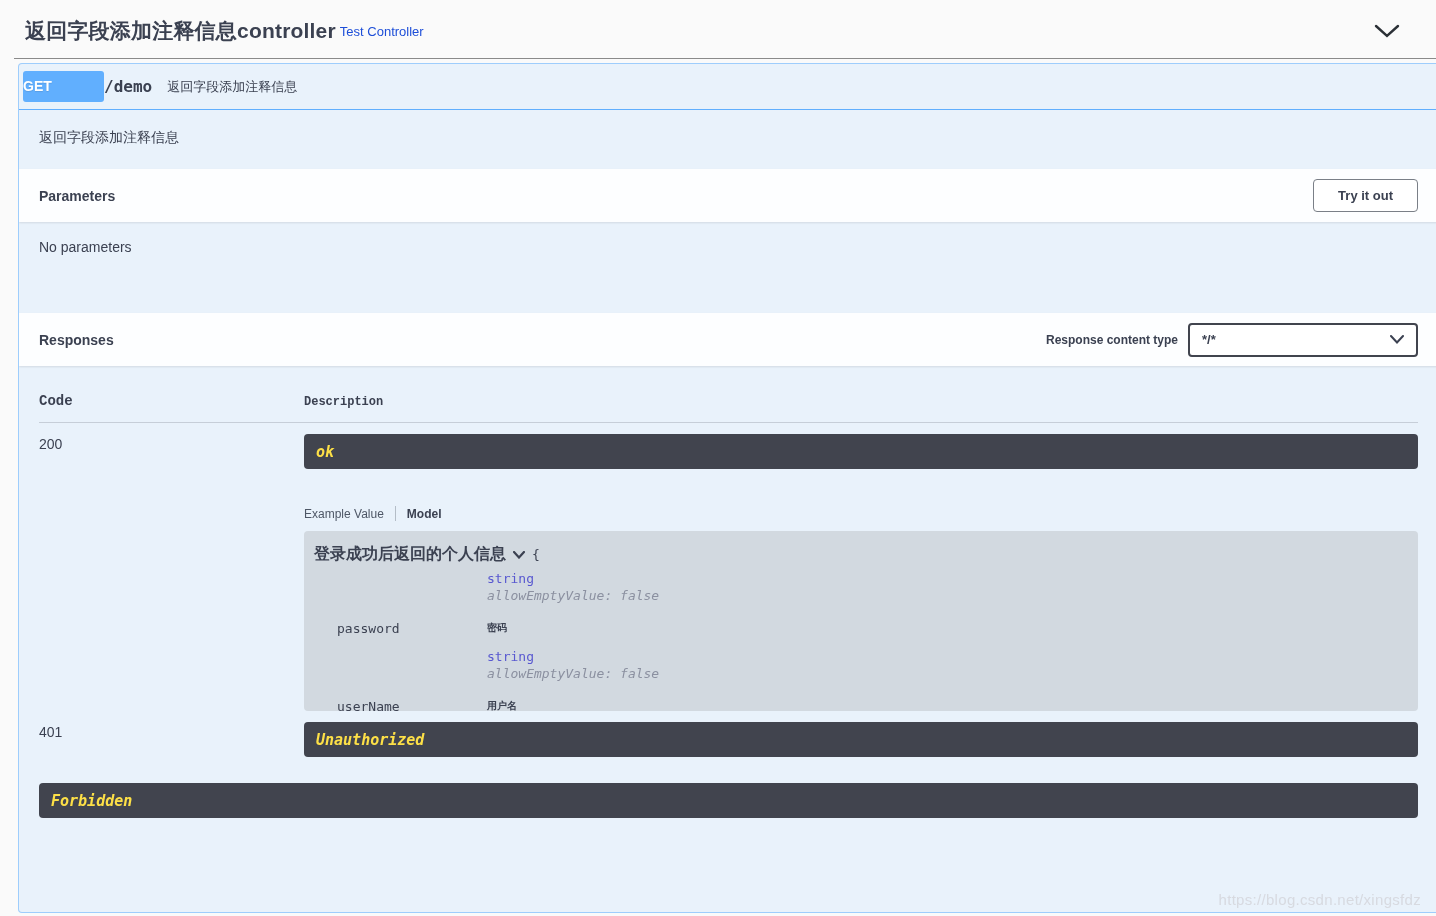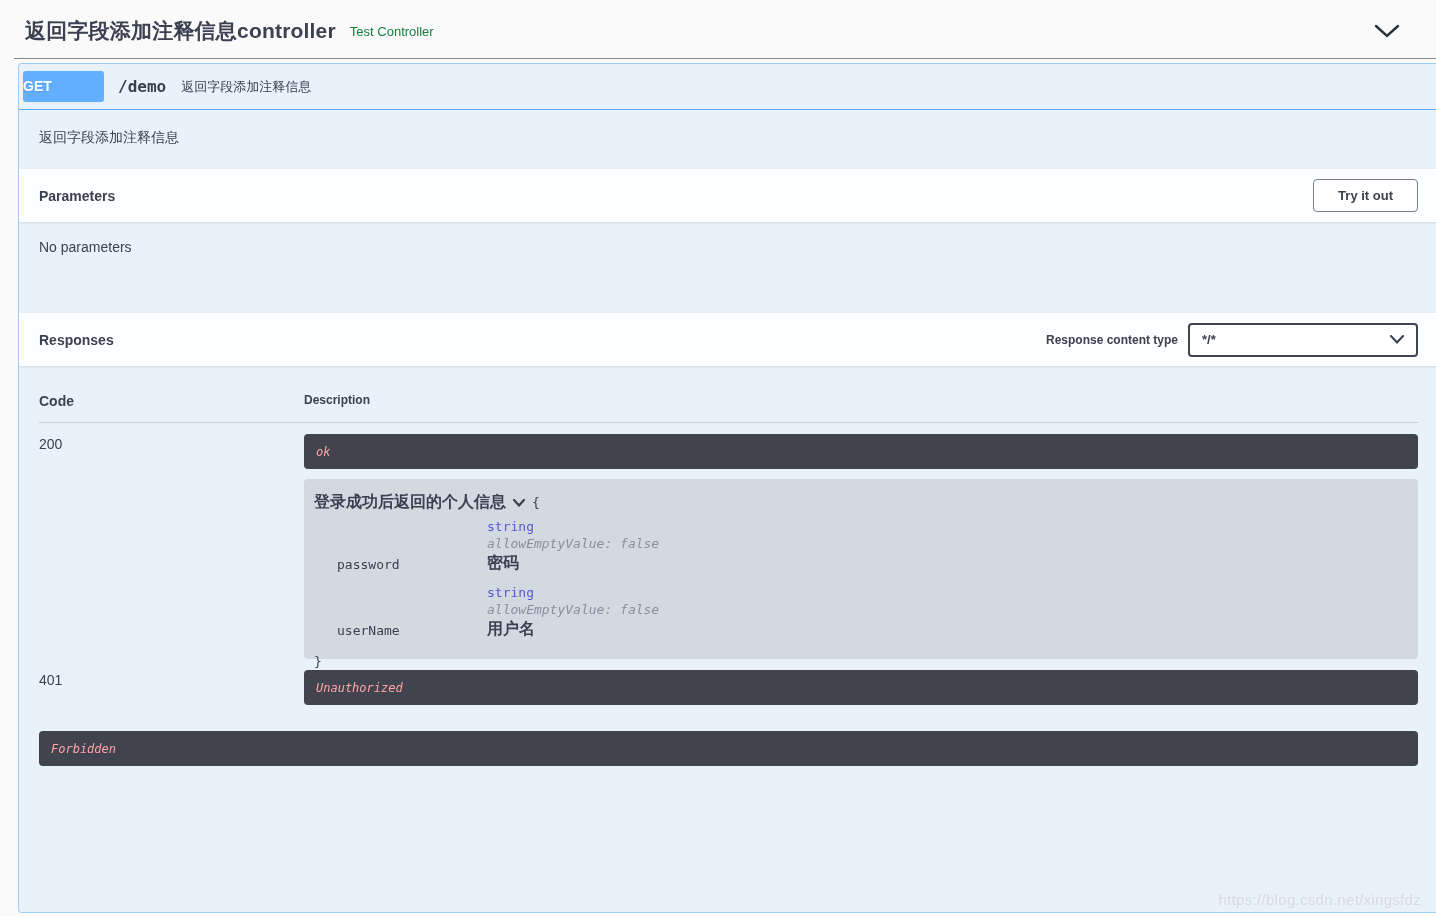--- a/index.html
+++ b/index.html
@@ -13,21 +13,21 @@
     overflow:hidden;
   }
 
   
   .page-header {
     display:flex; align-items:center;
     padding:14px 20px 10px 25px;
     height:58px;
   }
   .page-title { font-size:21px; font-weight:bold; color:#3b4151; margin:0; letter-spacing:.2px; }
-  .page-subtitle { font-size:13px; color:#15803d; margin-left:14px; font-weight:normal; }
+  .page-subtitle { font-size:13px; color:#1d4ed8; margin-left:4px; font-weight:normal; }
   .header-chevron { margin-left:auto; margin-right:16px; cursor:pointer; display:flex; align-items:center; }
 
   .top-divider { border-top:1px solid #8a8a8a; margin-left:14px; }
 
   
   .opblock {
     margin:4px 0 0 18px;
     width:1421px;
     min-height:850px;
     background:#e9f2fb;
@@ -45,21 +45,21 @@
   .method-badge {
     background:#61affe; color:#fff;
     font-weight:bold; font-size:14px;
     width:81px; height:31px; line-height:31px;
     border-radius:3px;
     text-shadow:0 1px 1px rgba(0,0,0,.1);
   }
   .opblock-path {
     font-family:"DejaVu Sans Mono", monospace;
     font-size:16px; font-weight:600;
-    margin-left:14px; color:#3b4151;
+    color:#3b4151;
   }
   .opblock-summary-desc { font-size:13px; margin-left:15px; color:#3b4151; }
 
   .opblock-description { padding:19px 20px 22px 20px; font-size:14px; color:#3b4151; }
 
   .section-header {
     background:rgba(255,255,255,.9);
     box-shadow:0 1px 2px rgba(0,0,0,.10);
     display:flex; align-items:center;
     height:53px; padding:0 20px;
@@ -89,41 +89,42 @@
     display:flex; align-items:center;
     padding:0 12px;
     font-size:13px; font-weight:bold; color:#3b4151;
     cursor:pointer;
   }
   .content-type-select .chev { margin-left:auto; display:flex; align-items:center; }
 
   
   .responses-table { padding:27px 20px 0 20px; }
   .table-head {
-    display:flex; align-items:flex-start;
+    display:flex; align-items:flex-end;
     padding-bottom:13px;
     border-bottom:1px solid rgba(59,65,81,.2);
+    font-family:Liberation Mono, monospace;
   }
   .col-code-head { width:265px; font-size:14px; font-weight:bold; }
   .col-desc-head { font-size:12px; font-weight:bold; }
 
   .t-row { display:flex; margin-top:11px; }
   .t-row.gap { margin-top:26px; }
   .row-code { width:265px; font-size:14px; color:#3b4151; padding-top:2px; }
   .row-body { flex:1; min-width:0; }
 
   .desc-bar {
     background:#41444e;
     border-radius:4px;
     height:35px;
     display:flex; align-items:center;
     padding:0 12px;
   }
   .desc-bar span {
-    color:#fca5a5; font-size:12px; font-weight:normal; font-style:italic;
+    color:#fde047; font-size:15px; font-weight:bold; font-style:italic;
     font-family:"DejaVu Sans Mono", monospace;
   }
 
   .tabs { display:flex; align-items:center; margin-top:37px; }
   .tab { font-size:12px; cursor:pointer; }
   .tab-inactive { color:#4e5766; }
   .tab-active { color:#3b4151; font-weight:bold; }
   .tab-sep { width:1px; height:15px; background:rgba(59,65,81,.3); margin:0 11px; }
 
   .model-box {
@@ -138,21 +139,21 @@
   .model-toggle { margin-left:7px; display:flex; align-items:center; cursor:pointer; }
   .brace { font-family:"DejaVu Sans Mono", monospace; font-size:13px; color:#3b4151; }
   .model-title-line .brace { margin-left:7px; }
 
   .prop-row { display:flex; margin-left:23px; margin-top:6px;align-items:flex-end; }
   .prop-row + .prop-row { margin-top:13px; }
   .prop-name { width:150px; font-family:"DejaVu Sans Mono", monospace; font-size:13px; color:#3b4151; }
   .prop-values { font-size:13px; }
   .prop-type { font-family:"DejaVu Sans Mono", monospace; color:#5858d0; line-height:16px; }
   .prop-attr { font-family:"DejaVu Sans Mono", monospace; color:#8b90a0; font-style:italic; line-height:15px; margin-top:1px; }
-  .prop-desc { font-size:16px; font-weight:bold; color:#3b4151; line-height:16px; margin-top:5px;font-family:Liberation Mono, monospace; }
+  .prop-desc { font-size:10px; font-weight:bold; color:#3b4151; line-height:16px; margin-top:17px; }
   .close-brace { margin-top:16px; }
 
   .watermark {
     position:absolute;
     right:15px; bottom:8px;
     font-size:15px;
     color:rgba(214,216,222,.95);
     letter-spacing:.3px;
     pointer-events:none;
   }
@@ -212,20 +213,25 @@
       <span class="col-desc-head">Description</span>
     </div>
 
     <div class="t-row">
       <div class="row-code">200</div>
       <div class="row-body">
         <div class="desc-bar">
           <span>ok</span>
         </div>
 
+        <div class="tabs">
+          <span class="tab tab-inactive">Example Value</span>
+          <span class="tab-sep"></span>
+          <span class="tab tab-active">Model</span>
+        </div>
 
         <div class="model-box">
           <div class="model-title-line">
             <span class="model-title">登录成功后返回的个人信息</span>
             <span class="model-toggle">
               <svg width="12" height="8" viewBox="0 0 12 8">
                   <path d="M1 1 L6 6.5 L11 1" fill="none" stroke="#3b4151" stroke-width="2.2" stroke-linecap="round"></path>
                 </svg>
             </span>
             <span class="brace">{</span>

